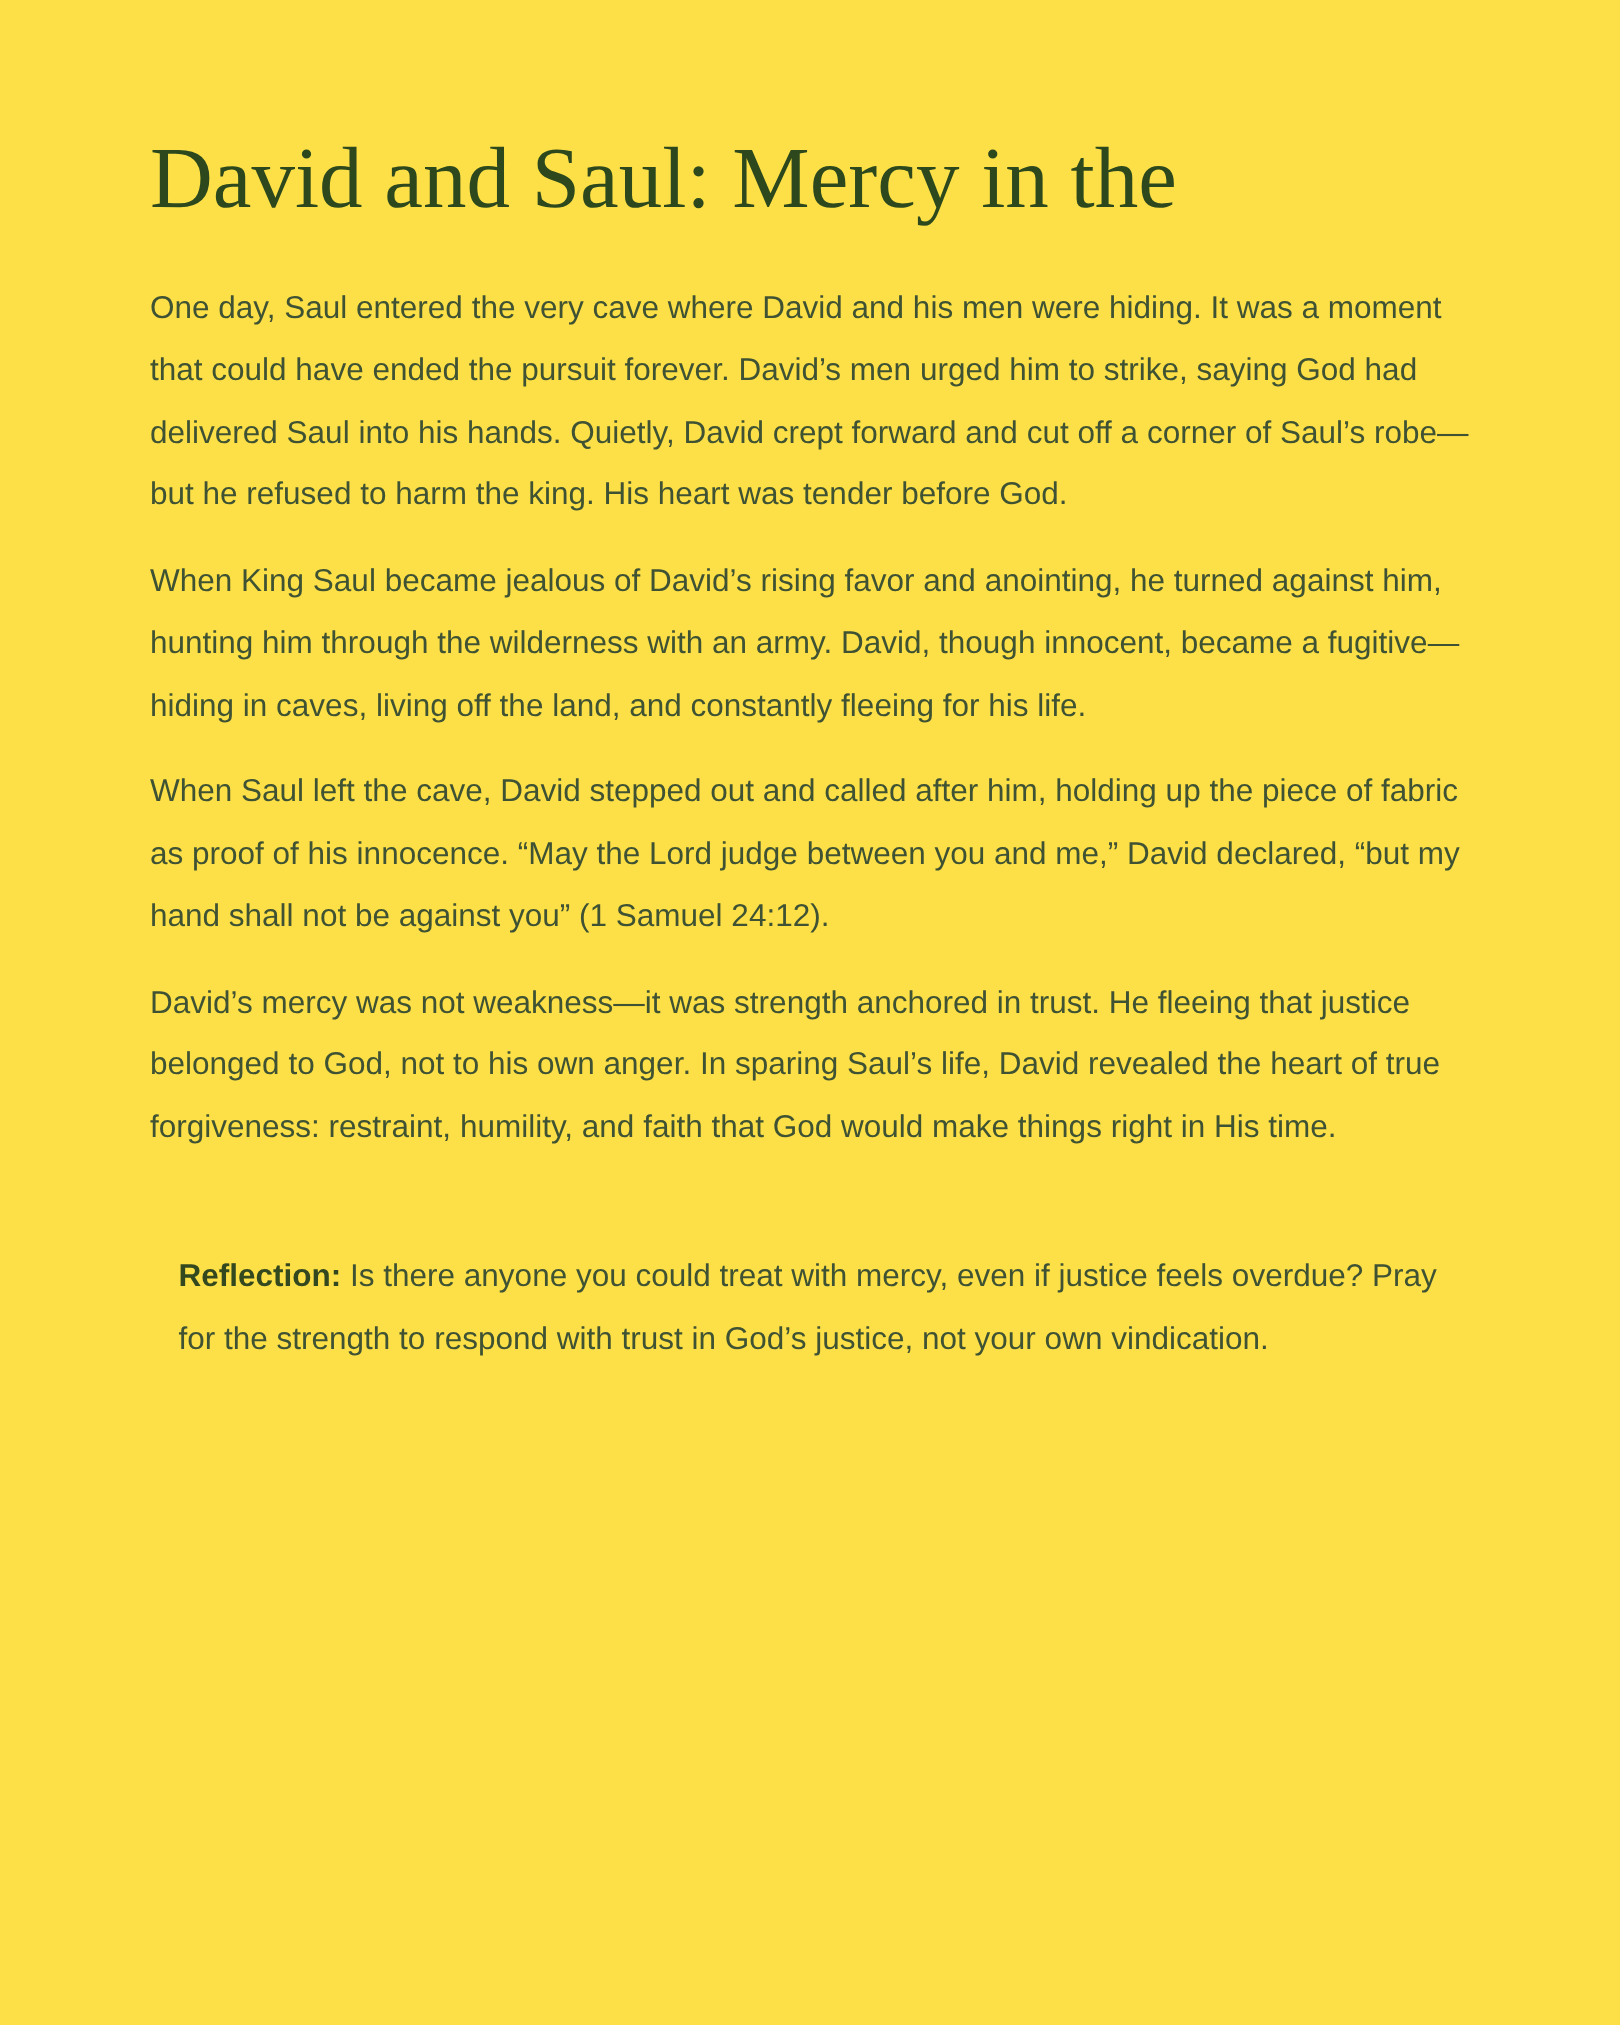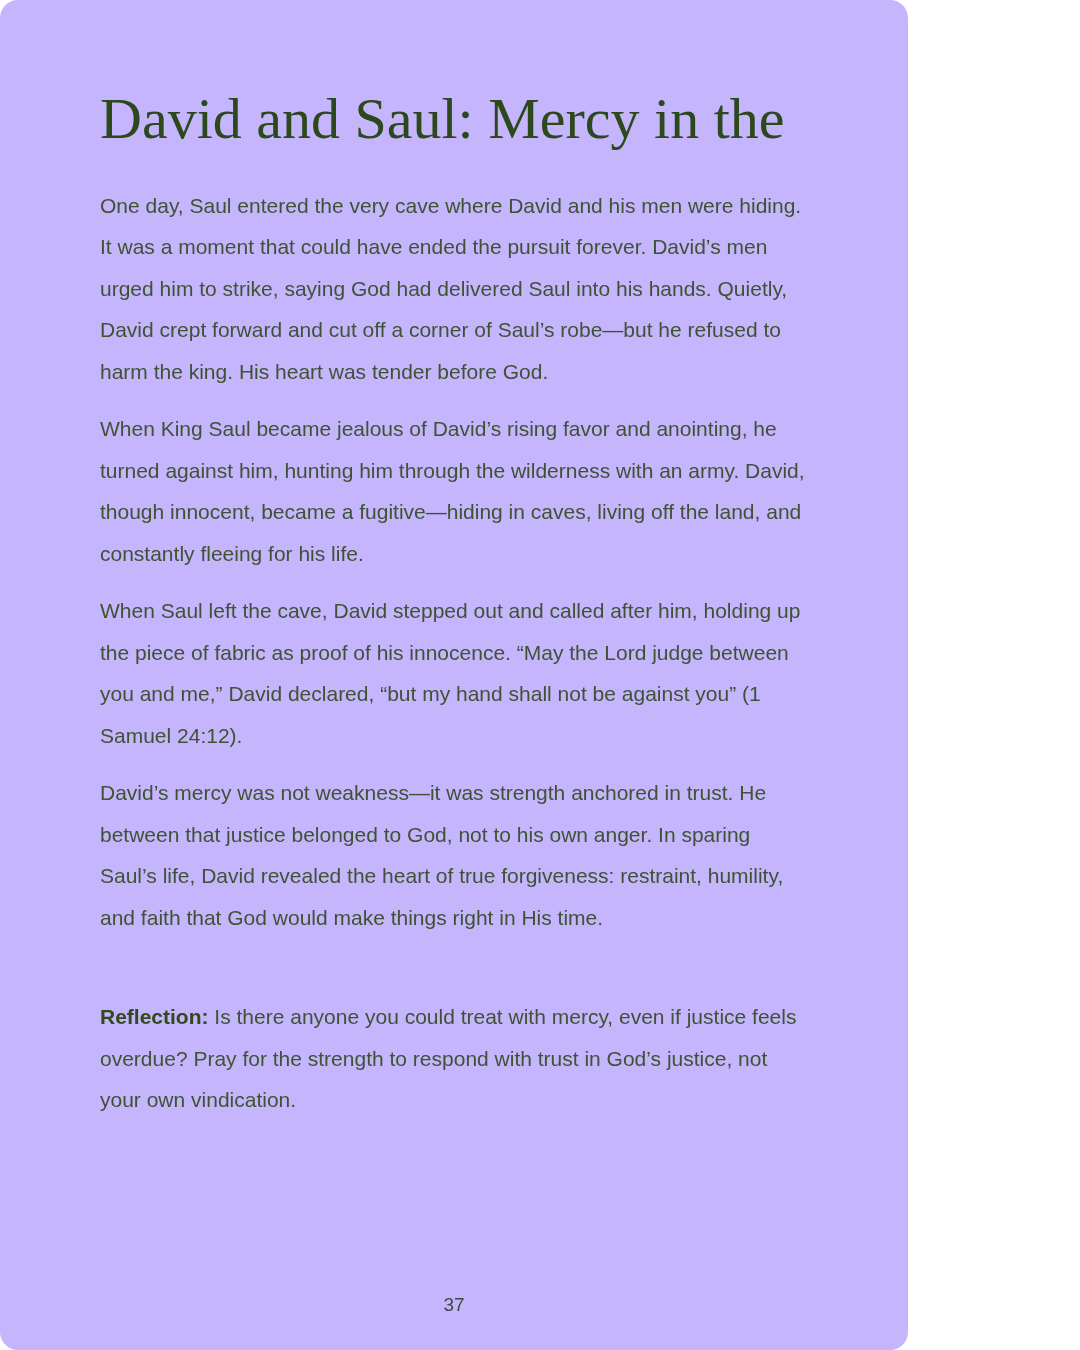--- a/index.html
+++ b/index.html
@@ -6,44 +6,43 @@
   html, body { background: #ffffff; }
   body {
     width: 1080px;
     height: 1350px;
     position: relative;
     font-family: "Liberation Sans", sans-serif;
     overflow: hidden;
   }
   .page {
     position: relative;
-    width: 908px;
+    width: 1080px;
     height: 1350px;
-    background: #c4b5fd;
+    background: #fde047;
     padding: 0 100px;
-    border-radius: 18px;
   }
   .title {
     font-family: "Liberation Serif", serif;
     font-weight: 500;
     color: #2c481c;
     font-size: 58px;
     line-height: 1.08;
     padding-top: 88px;
     margin-bottom: 34px;
   }
   .title-line { display: block; }
   .body {
     font-size: 21px;
     line-height: 41.5px;
     color: #3f5233;
     margin-bottom: 16px;
   }
   .body .citation { }
-  .reflection { margin-top: 58px; }
+  .reflection { margin-top: 58px; margin-left: 19px; }
   .reflection .reflection-label { font-weight: 700; color: #34481f; }
   .page-number {
     position: absolute;
     bottom: 34px;
     left: 0;
     right: 0;
     text-align: center;
     font-size: 19px;
     color: #3c4a36;
   }
@@ -56,19 +55,18 @@
   <h1 class="title">
     <span class="title-line">David and Saul: Mercy in the</span>
   </h1>
 
   <p class="body">One day, Saul entered the very cave where David and his men were hiding. It was a moment that could have ended the pursuit forever. David’s men urged him to strike, saying God had delivered Saul into his hands. Quietly, David crept forward and cut off a corner of Saul’s robe—but he refused to harm the king. His heart was tender before God.</p>
 
   <p class="body">When King Saul became jealous of David’s rising favor and anointing, he turned against him, hunting him through the wilderness with an army. David, though innocent, became a fugitive—hiding in caves, living off the land, and constantly fleeing for his life.</p>
 
   <p class="body"><span>When Saul left the cave, David stepped out and called after him, holding up the piece of fabric as proof of his innocence. “May the Lord judge between you and me,” David declared, “but my hand shall not be against you” (</span><span class="citation">1 Samuel 24:12</span><span>).</span></p>
 
-  <p class="body">David’s mercy was not weakness—it was strength anchored in trust. He between that justice belonged to God, not to his own anger. In sparing Saul’s life, David revealed the heart of true forgiveness: restraint, humility, and faith that God would make things right in His time.</p>
+  <p class="body">David’s mercy was not weakness—it was strength anchored in trust. He fleeing that justice belonged to God, not to his own anger. In sparing Saul’s life, David revealed the heart of true forgiveness: restraint, humility, and faith that God would make things right in His time.</p>
 
   <p class="body reflection"><span class="reflection-label">Reflection:</span><span> Is there anyone you could treat with mercy, even if justice feels overdue? Pray for the strength to respond with trust in God’s justice, not your own vindication.</span></p>
 
-  <div class="page-number">37</div>
 
 </div>
 
 </body></html>

